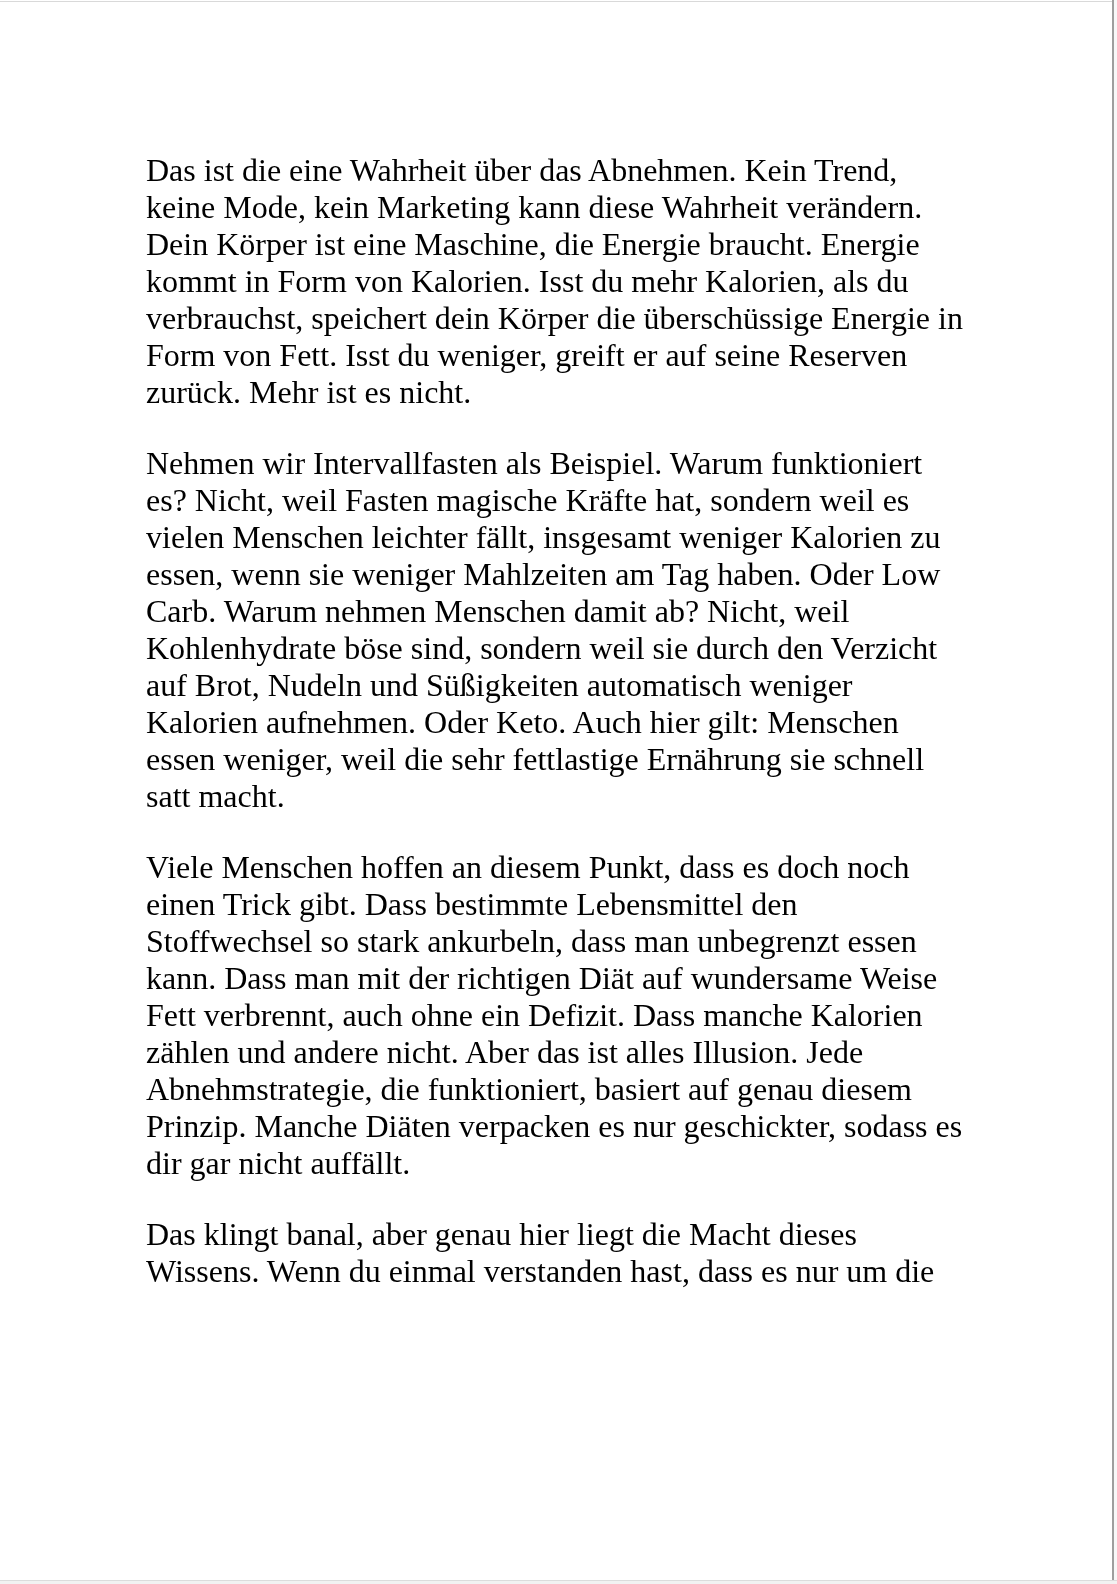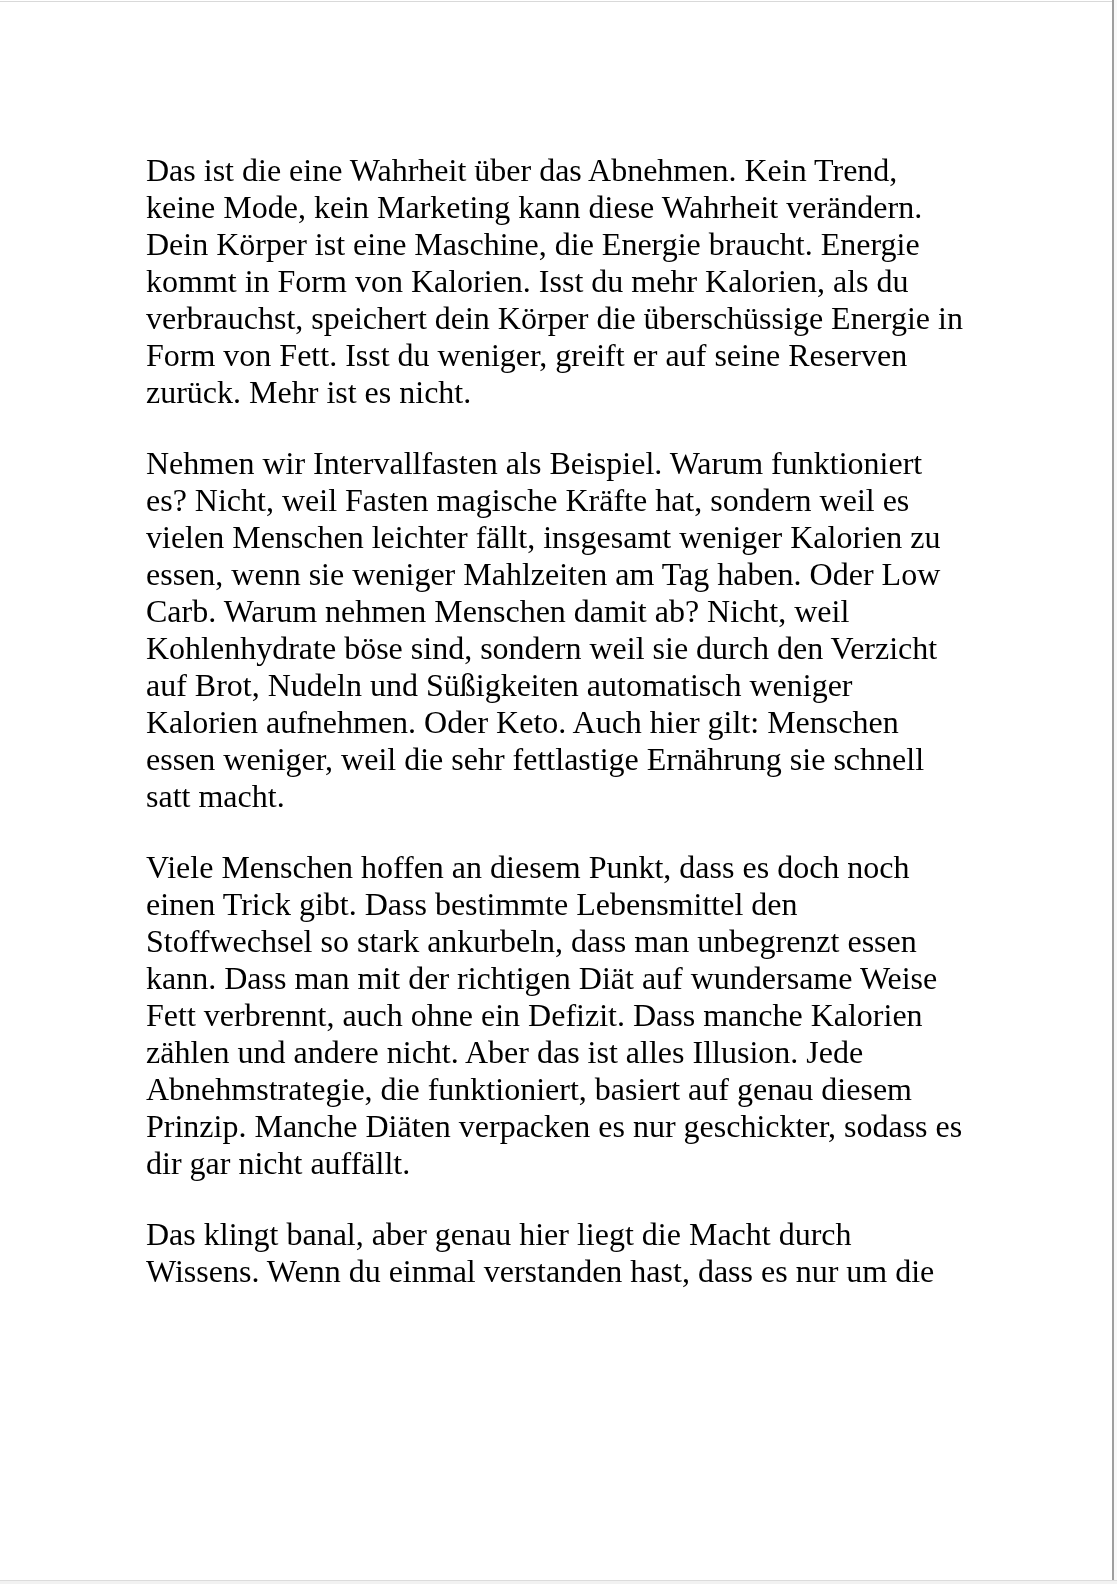--- a/index.html
+++ b/index.html
@@ -99,21 +99,21 @@
 satt macht.</p>
     <p>Viele Menschen hoffen an diesem Punkt, dass es doch noch
 einen Trick gibt. Dass bestimmte Lebensmittel den
 Stoffwechsel so stark ankurbeln, dass man unbegrenzt essen
 kann. Dass man mit der richtigen Diät auf wundersame Weise
 Fett verbrennt, auch ohne ein Defizit. Dass manche Kalorien
 zählen und andere nicht. Aber das ist alles Illusion. Jede
 Abnehmstrategie, die funktioniert, basiert auf genau diesem
 Prinzip. Manche Diäten verpacken es nur geschickter, sodass es
 dir gar nicht auffällt.</p>
-    <p>Das klingt banal, aber genau hier liegt die Macht durch
+    <p>Das klingt banal, aber genau hier liegt die Macht dieses
 Wissens. Wenn du einmal verstanden hast, dass es nur um die</p>
   </div>
 
   <div class="hairline-top"></div>
   <div class="edge-right-line"></div>
   <div class="edge-right-outside"></div>
   <div class="hairline-bottom"></div>
   <div class="edge-bottom-outside"></div>
 </div>
 

